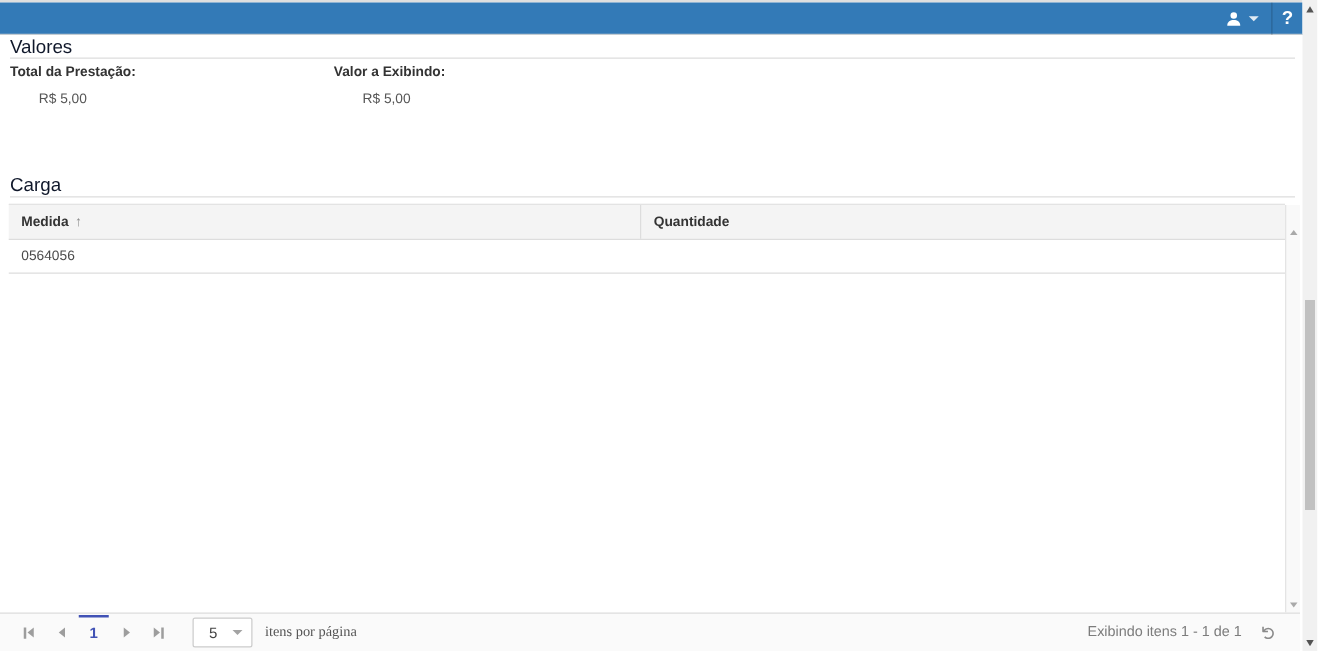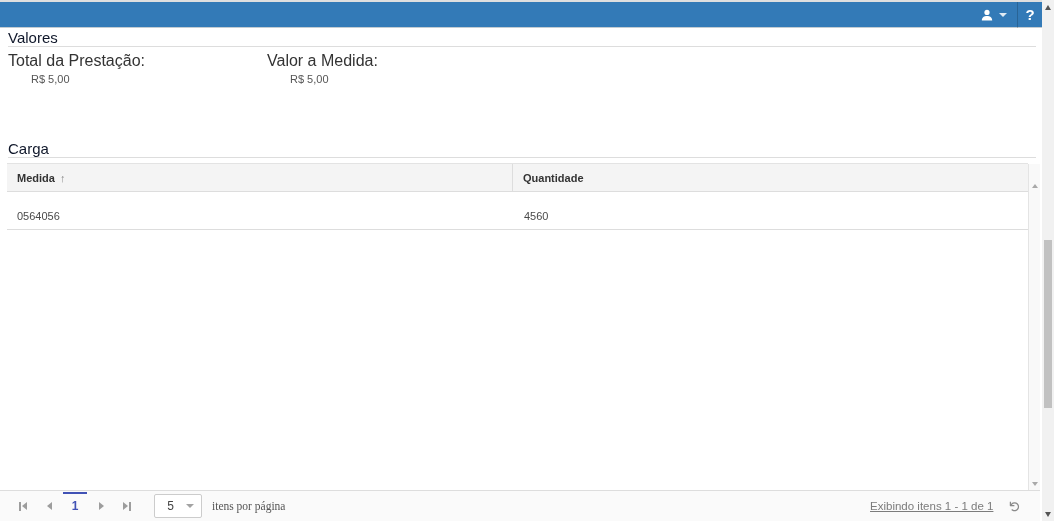--- a/index.html
+++ b/index.html
@@ -17,31 +17,31 @@
   .user-btn { height:26px; display:flex; align-items:center; gap:6px; padding:0 10px; cursor:pointer; }
   .user-glyph { width:12px; height:12px; display:block; }
   .chev-dn-white { width:0; height:0; border-left:4px solid transparent; border-right:4px solid transparent;
     border-top:4px solid rgba(255,255,255,.85); }
   .help-btn { width:25px; height:26px; display:flex; align-items:center; justify-content:center;
     color:#fff; font-weight:bold; font-size:15px; border-left:1px solid rgba(0,0,0,.18); cursor:pointer; }
 
   
   .sec-title { position:absolute; left:8px; font-size:15px; color:#0f172a; font-weight:400; }
   .sec-rule { position:absolute; left:8px; right:18px; height:1px; background:#ddd; }
-  .fld-label { position:absolute; font-size:16px; font-weight:normal; color:#333; }
+  .fld-label { position:absolute; font-size:11px; font-weight:bold; color:#333; }
   .fld-value { position:absolute; font-size:11px; color:#555;margin-left:23px; }
 
   
   .grid-header { position:absolute; left:7px; top:163px; width:1021px; height:29px;
     background:#f4f4f4; border-top:1px solid #e3e3e3; border-bottom:1px solid #ddd; display:flex;text-align:center; }
   .gh-cell { display:flex; align-items:center; padding-left:10px; font-size:11px; font-weight:bold; color:#333; cursor:pointer; }
   .gh-cell.c1 { width:506px; border-right:1px solid #ddd; }
   .gh-cell.c2 { flex:1; }
   .sort-arrow { margin-left:5px; color:#8a8a8a; font-weight:normal; font-size:11px; }
-  .grid-row { position:absolute; left:7px; top:203px; width:1021px; height:27px;
+  .grid-row { position:absolute; left:7px; top:192px; width:1021px; height:27px;
     background:#fff; border-bottom:1px solid #ddd; display:flex; cursor:pointer; }
   .gr-cell { display:flex; align-items:center; padding-left:10px; font-size:11px; color:#4a4a4a; }
   .gr-cell.c1 { width:507px; }
   .gr-cell.c2 { flex:1; }
 
   
   .inner-sb { position:absolute; left:1028px; top:164px; width:12px; height:326px;
     background:#f9f9f9; border-left:1px solid #e4e4e4; }
   .isb-up { position:absolute; left:3px; top:20px; width:0; height:0;
     border-left:3px solid transparent; border-right:3px solid transparent; border-bottom:4px solid #a9a9a9; }
@@ -58,21 +58,21 @@
   .pg-num { position:relative; width:26px; height:100%; display:flex; align-items:center; justify-content:center;
     color:#4152b5; font-weight:bold; font-size:12px; cursor:pointer; }
   .pg-num .ind { position:absolute; left:1px; right:1px; top:1px; height:2px; background:#4152b5; }
   .pg-select { margin-left:14px; width:48px; height:24px; background:#fff; border:1px solid #ccc; border-radius:2px;
     display:flex; align-items:center; cursor:pointer; }
   .pg-select .val { flex:1; text-align:center; font-size:12px; color:#444; }
   .chev-dn-gray { width:0; height:0; border-left:4px solid transparent; border-right:4px solid transparent;
     border-top:4px solid #a3a3a3; margin-right:7px; }
   .pg-suffix { margin-left:10px; font-size:11.5px; color:#555;font-family:Liberation Serif, serif; }
   .pg-right { margin-left:auto; display:flex; align-items:center; padding-right:18px; }
-  .pg-info { font-size:11.5px; color:#7c7c7c;text-decoration:underline; }
+  .pg-info { font-size:11.5px; color:#7c7c7c; }
   .refresh { margin-left:16px; font-family:"DejaVu Sans",sans-serif; font-size:15px; color:#8a8a8a;
     line-height:1; cursor:pointer; transform:scaleX(-1) rotate(90deg); display:inline-block; }
 
   
   .outer-sb { position:absolute; left:1042px; top:0; width:12px; height:521px; background:#f1f1f1; }
   .osb-btn { position:absolute; left:0; width:12px; height:14px; display:flex; align-items:center; justify-content:center; cursor:pointer; }
   .osb-up { top:0; } .osb-dn { bottom:0; }
   .osb-up .t { width:0; height:0; border-left:3.5px solid transparent; border-right:3.5px solid transparent; border-bottom:5px solid #545454; }
   .osb-dn .t { width:0; height:0; border-left:3.5px solid transparent; border-right:3.5px solid transparent; border-top:5px solid #545454; }
   .osb-thumb { position:absolute; left:2px; top:240px; width:8px; height:168px; background:#c1c1c1; cursor:pointer; }
@@ -93,40 +93,39 @@
       <span class="chev-dn-white"></span>
     </div>
     <div class="help-btn">
       <span>?</span>
     </div>
   </div>
 
   <div class="sec-title" style="top:29px;">Valores</div>
   <div class="sec-rule" style="top:46px;"></div>
   <div class="fld-label" style="left:8px; top:52px;">Total da Prestação:</div>
-  <div class="fld-label" style="left:267px; top:52px;">Valor a Medida:</div>
+  <div class="fld-label" style="left:267px; top:52px;">Valor a Exibindo:</div>
   <div class="fld-value" style="left:8px; top:73px;">R$ 5,00</div>
   <div class="fld-value" style="left:267px; top:73px;">R$ 5,00</div>
 
   <div class="sec-title" style="top:140px;">Carga</div>
   <div class="sec-rule" style="top:157px;"></div>
 
   <div class="grid-header">
     <div class="gh-cell c1">
       <span>Medida</span>
       <span class="sort-arrow">↑</span>
     </div>
     <div class="gh-cell c2">
       <span>Quantidade</span>
     </div>
   </div>
 
   <div class="grid-row">
     <div class="gr-cell c1">0564056</div>
-    <div class="gr-cell c2">4560</div>
   </div>
 
   <div class="inner-sb">
     <span class="isb-up"></span>
     <span class="isb-dn"></span>
   </div>
 
   <div class="pager">
     <div class="pg-btn">
       <span class="pg-bar"></span>

